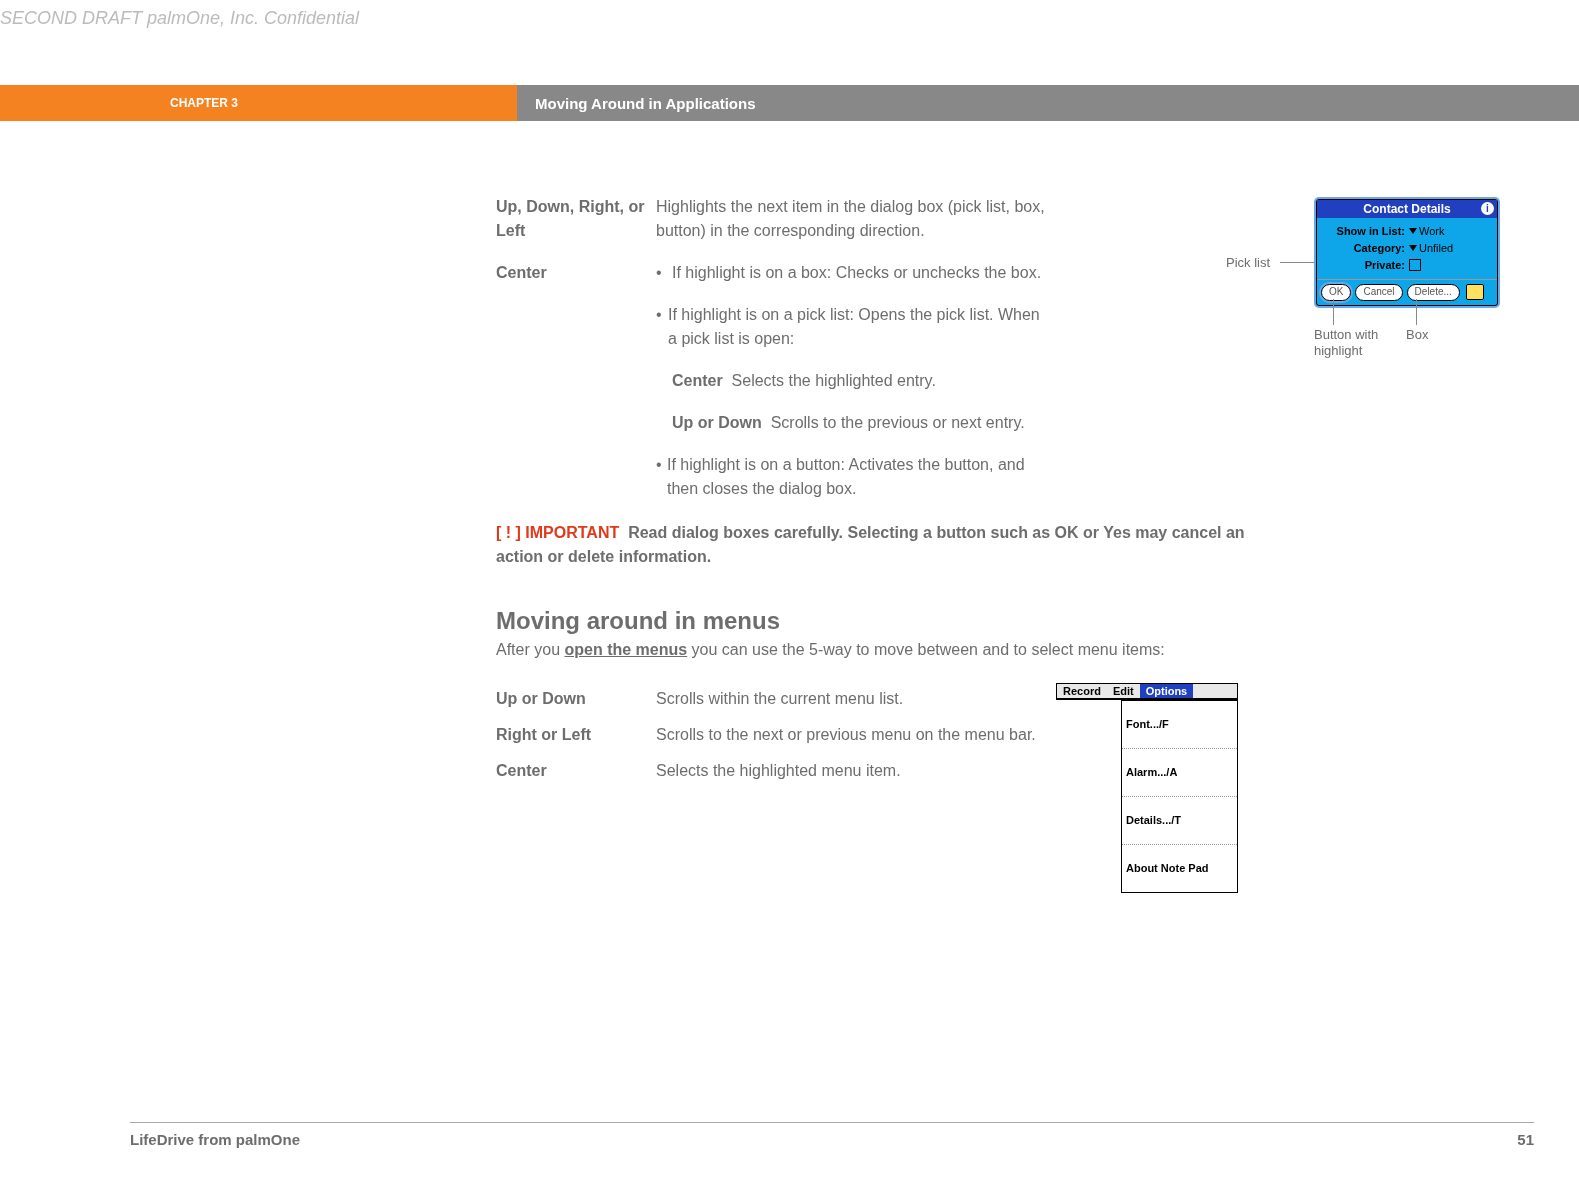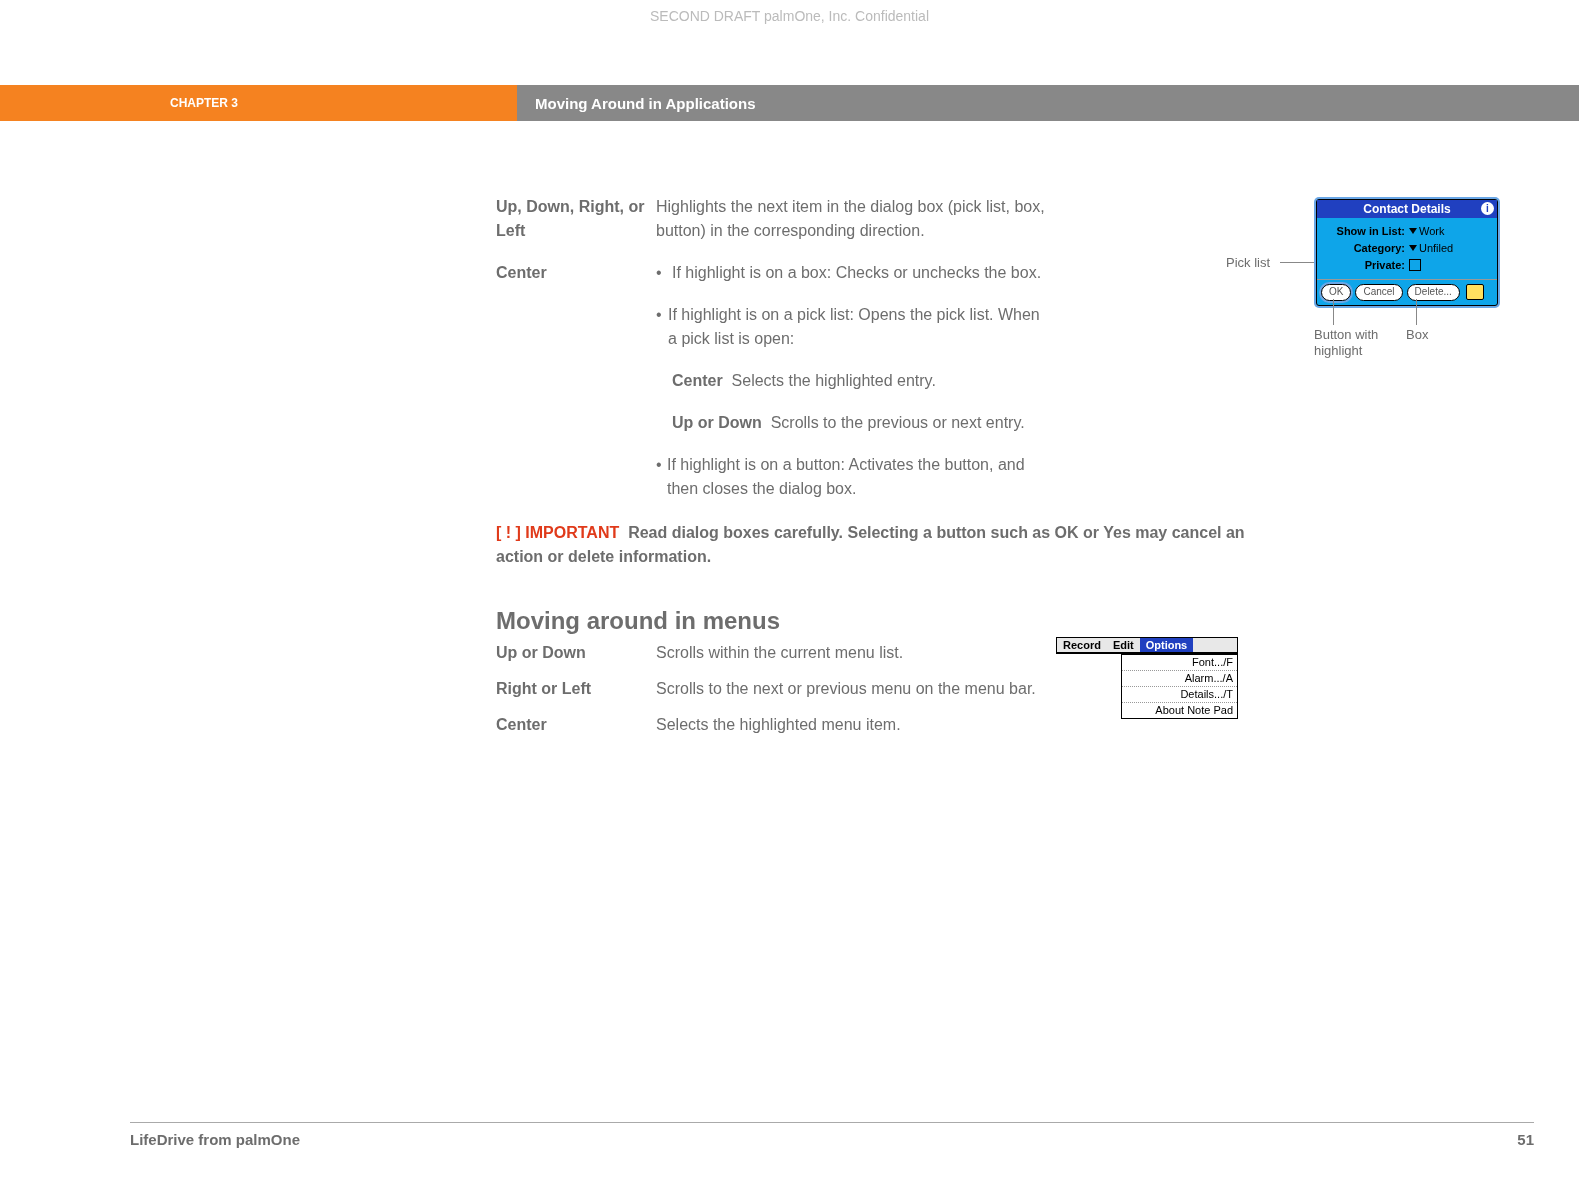--- a/index.html
+++ b/index.html
@@ -10,23 +10,24 @@
     color: #555;
     width: 1579px;
     height: 1178px;
     position: relative;
   }
   .watermark {
     position: absolute;
     top: 8px;
     left: 0;
     width: 100%;
-    text-align: center;
+    text-align: left;
     color: #bbb;
-    font-size: 14px;
+    font-size: 18px;
+    font-style: italic;
   }
   .header-bar {
     position: absolute;
     top: 85px;
     left: 0;
     right: 0;
     height: 36px;
     display: flex;
   }
   .chapter-block {
@@ -192,21 +193,21 @@
     color:#000;
   }
   .menubar { display:flex; background:#e8e8e8; border-bottom:1px solid #000;}
   .menubar span { padding:1px 6px; font-weight:bold;}
   .menubar .sel { background:#2040c0; color:#fff;}
   .dropdown {
     position:absolute; right:-1px; top:16px;
     border:1px solid #000; background:#fff;
     width:115px;
   }
-  .dropdown div { display:flex; justify-content:flex-end; padding:0 4px; font-weight:normal; height:15px; line-height:15px;}
+  .dropdown div { display:flex; justify-content:flex-start; padding:16px 4px; font-weight:bold; height:15px; line-height:15px;}
   .dropdown div + div { border-top:1px dotted #999;}
 
   .footer {
     position: absolute;
     left: 130px;
     right: 45px;
     bottom: 30px;
     border-top: 1px solid #aaa;
     padding-top: 8px;
     display: flex;
@@ -302,20 +303,23 @@
       </div>
     </div>
   </div>
 
   <div class="important-block">
     <span class="important-tag">[ ! ] IMPORTANT</span>
     &nbsp;<span class="important-text">Read dialog boxes carefully. Selecting a button such as OK or Yes may cancel an action or delete information.</span>
   </div>
 
   <h2 class="section-head">Moving around in menus</h2>
+  <div class="section-intro">
+    <span>After you </span><span class="link">open the menus</span><span> you can use the 5-way to move between and to select menu items:</span>
+  </div>
 
   <div class="menu-rows" style="position:relative;">
     <div class="def-row">
       <div class="def-term">Up or Down</div>
       <div class="def-desc">Scrolls within the current menu list.</div>
     </div>
     <div class="def-row">
       <div class="def-term">Right or Left</div>
       <div class="def-desc">Scrolls to the next or previous menu on the menu bar.</div>
     </div>

